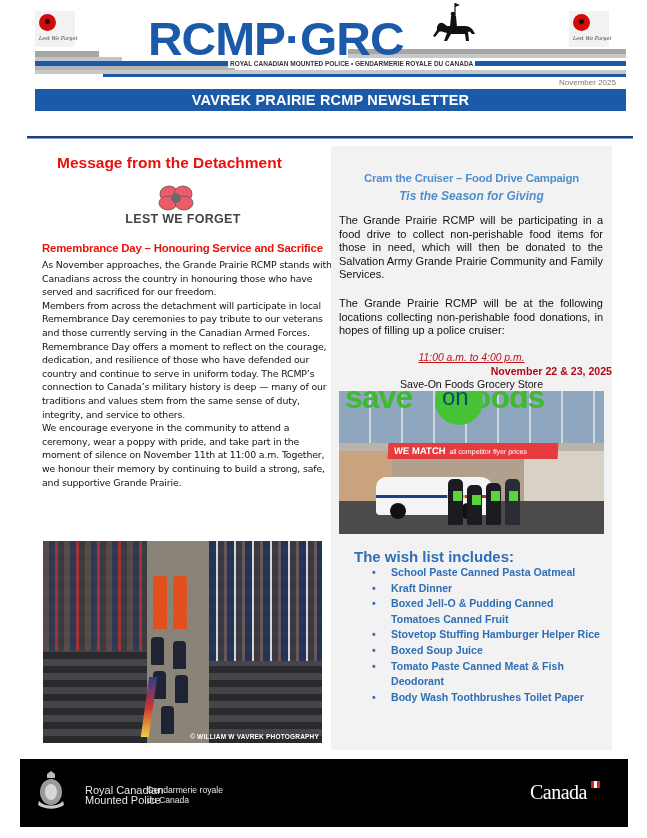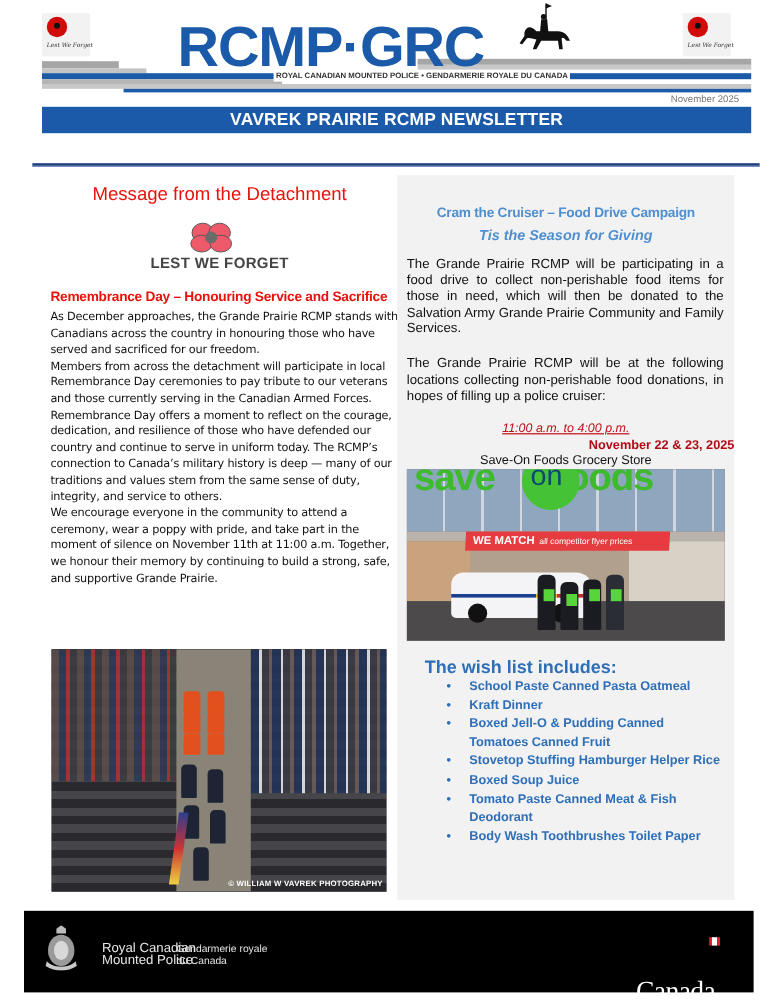--- a/index.html
+++ b/index.html
@@ -26,21 +26,21 @@
 
   .rcmp-logo { position: absolute; left: 148px; top: 17px; font-family: "Liberation Sans", sans-serif; font-weight: bold; font-size: 47px; line-height: 44px; color: #1a5aa8; letter-spacing: -1px; transform: scaleX(1.02); transform-origin: left; }
   .rcmp-subtitle { position: absolute; left: 228px; top: 60px; height: 8px; background: #ffffff; padding: 0 2px; font-size: 6.5px; line-height: 8px; font-weight: bold; color: #333; white-space: nowrap; }
   .horse-logo { position: absolute; left: 429px; top: 1px; width: 50px; height: 50px; }
 
   .issue-date { position: absolute; left: 559px; top: 78px; font-size: 8px; color: #777; }
 
   .newsletter-bar { position: absolute; left: 35px; top: 89px; width: 591px; height: 22px; background: #1a5aa8; color: #fff; font-weight: bold; font-size: 14.5px; line-height: 22px; text-align: center; letter-spacing: 0.2px; }
 
   .divider { position: absolute; left: 27px; top: 136px; width: 606px; height: 3px; background: #1f3e7a; border-bottom: 1px solid #7fa0d0; }
-  .msg-title { position: absolute; left: 57px; top: 154px; width: 252px; font-weight: normal; font-size: 15.5px; color: #e8120c; text-align: center; white-space: nowrap; }
+  .msg-title { position: absolute; left: 57px; top: 154px; width: 252px; font-weight: bold; font-size: 15.5px; color: #e8120c; text-align: left; white-space: nowrap; }
   .lwf-poppy { position: absolute; left: 158px; top: 183px; width: 36px; height: 30px; }
   .lwf-text { position: absolute; left: 93px; top: 212px; width: 180px; text-align: center; font-weight: bold; font-size: 12.5px; color: #444; letter-spacing: 0.3px; }
   .rem-heading { position: absolute; left: 42px; top: 242px; font-weight: bold; font-size: 11.4px; color: #e8120c; white-space: nowrap; letter-spacing: -0.2px; }
   .rem-body { position: absolute; left: 42px; top: 258px; width: 290px; font-family: "DejaVu Sans", sans-serif; font-size: 9.4px; line-height: 13.6px; color: #111; letter-spacing: -0.15px; }
   .rem-body p { margin: 0; }
 
   .ceremony-photo { position: absolute; left: 43px; top: 541px; width: 279px; height: 202px; overflow: hidden;
     background:
       linear-gradient(90deg, transparent 0 38%, rgba(0,0,0,0) 38% 62%, transparent 62%),
       repeating-linear-gradient(0deg, #2a2a2e 0 7px, #45454a 7px 14px),
@@ -85,21 +85,21 @@
   .wish-title { position: absolute; left: 354px; top: 548px; font-weight: bold; font-size: 15px; color: #2f6fb8; }
   .wish-list { position: absolute; left: 372px; top: 565px; width: 240px; list-style: none; }
   .wish-list li { position: relative; padding-left: 19px; font-weight: bold; font-size: 10.6px; line-height: 15.6px; color: #2f6fb8; }
   .wish-list li::before { content: "\2022"; position: absolute; left: 0; top: 0; color: #2f6fb8; }
 
   
   .footer { position: absolute; left: 20px; top: 759px; width: 608px; height: 68px; background: #000; }
   .footer .crest { position: absolute; left: 16px; top: 12px; width: 30px; height: 38px; }
   .footer .fip-en { position: absolute; left: 65px; top: 26px; font-size: 11px; line-height: 10px; color: #e6e6e6; }
   .footer .fip-fr { position: absolute; left: 127px; top: 26px; font-size: 8.6px; line-height: 10px; color: #e6e6e6; }
-  .footer .wordmark { position: absolute; left: 510px; top: 22px; font-family: "Liberation Serif", serif; font-size: 23px; color: #fff; letter-spacing: -0.5px; margin-top: 32px; }
+  .footer .wordmark { position: absolute; left: 510px; top: 22px; font-family: "Liberation Serif", serif; font-size: 20px; color: #fff; letter-spacing: -0.5px; }
   .footer .flag-mini { position: absolute; left: 571px; top: 22px; width: 9px; height: 7px; background: linear-gradient(90deg, #e21f26 0 30%, #fff 30% 70%, #e21f26 70%); }
 </style>
 </head>
 <body>
 
 <div class="poppy-badge left">
   <div class="flower"></div>
   <div class="script">Lest We Forget</div>
 </div>
 <div class="poppy-badge right">
@@ -138,21 +138,21 @@
   <ellipse cx="25" cy="11" rx="9" ry="8" fill="#ef5a6a" stroke="#555" stroke-width="0.8"></ellipse>
   <ellipse cx="10" cy="20" rx="9" ry="7" fill="#ef5a6a" stroke="#555" stroke-width="0.8"></ellipse>
   <ellipse cx="26" cy="20" rx="9" ry="7" fill="#ef5a6a" stroke="#555" stroke-width="0.8"></ellipse>
   <circle cx="18" cy="15" r="5" fill="#6b6b6b"></circle>
 </svg>
 <div class="lwf-text">LEST WE FORGET</div>
 
 <div class="rem-heading">Remembrance Day – Honouring Service and Sacrifice</div>
 
 <div class="rem-body">
-  <p>As December approaches, the Grande Prairie RCMP stands with Canadians across the country in honouring those who have served and sacrificed for our freedom.</p>
+  <p>As November approaches, the Grande Prairie RCMP stands with Canadians across the country in honouring those who have served and sacrificed for our freedom.</p>
   <p>Members from across the detachment will participate in local Remembrance Day ceremonies to pay tribute to our veterans and those currently serving in the Canadian Armed Forces.</p>
   <p>Remembrance Day offers a moment to reflect on the courage, dedication, and resilience of those who have defended our country and continue to serve in uniform today. The RCMP’s connection to Canada’s military history is deep — many of our traditions and values stem from the same sense of duty, integrity, and service to others.</p>
   <p>We encourage everyone in the community to attend a ceremony, wear a poppy with pride, and take part in the moment of silence on November 11th at 11:00 a.m. Together, we honour their memory by continuing to build a strong, safe, and supportive Grande Prairie.</p>
 </div>
 
 <div class="ceremony-photo">
   <div class="crowd-left"></div>
   <div class="crowd-right"></div>
   <div class="aisle"></div>
   <div class="serge" style="left:110px;top:35px"></div>

